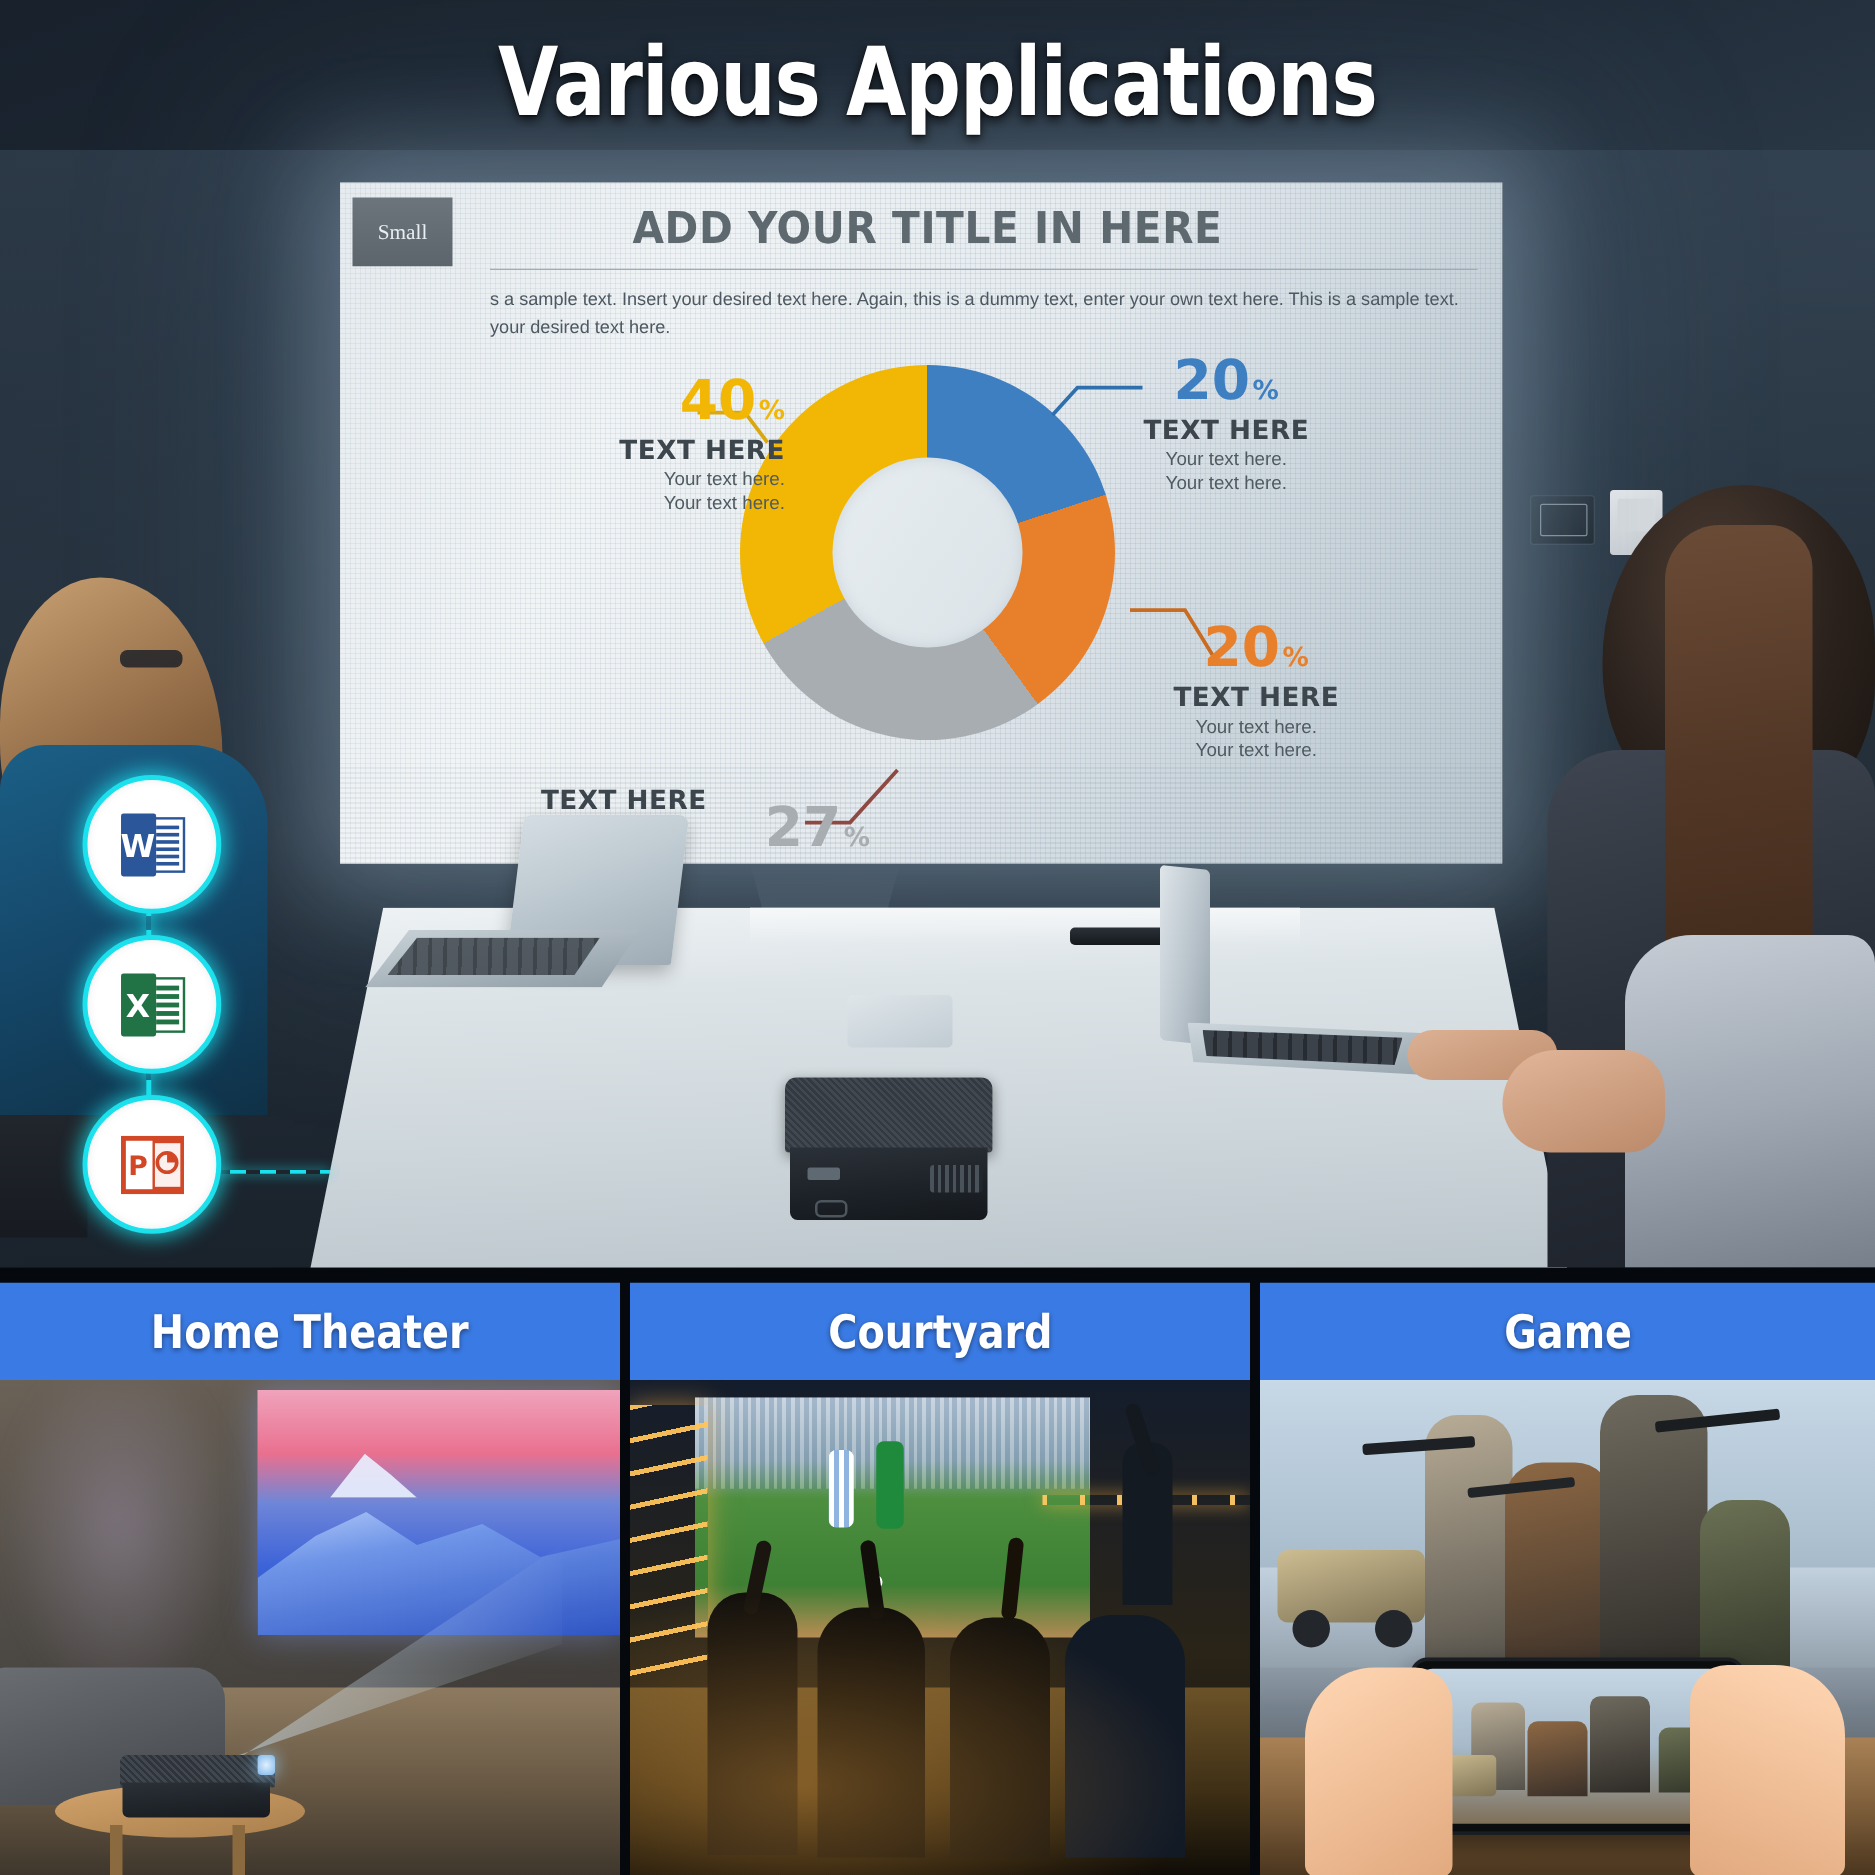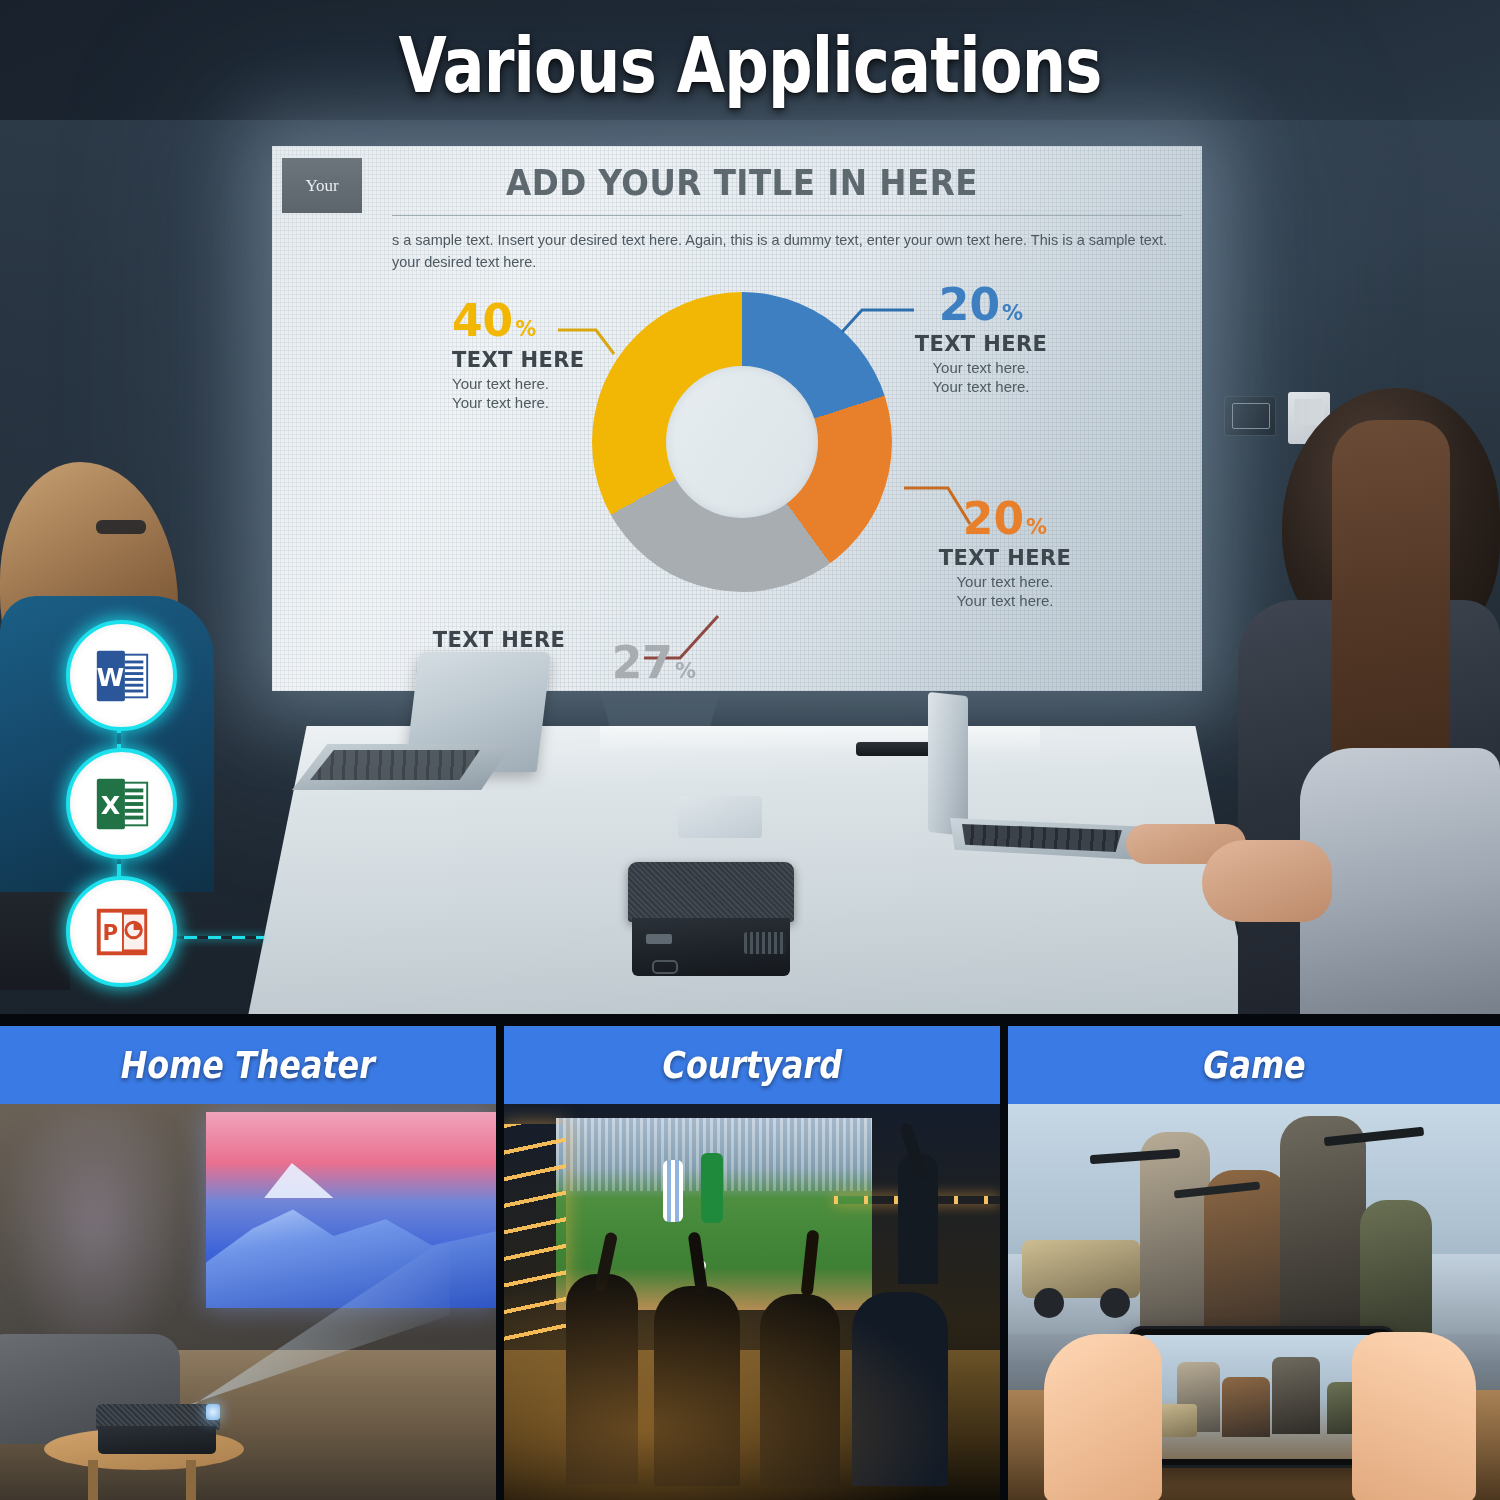--- a/index.html
+++ b/index.html
@@ -69,21 +69,21 @@
     box-shadow:0 0 16px 3px rgba(28,224,236,.75),inset 0 0 8px rgba(0,0,0,.08);}
   .oicon svg{width:62px;height:62px;}
 
   
   .usb-circle{position:absolute;left:348px;top:828px;width:160px;height:160px;border-radius:50%;z-index:26;
     overflow:hidden;border:4px solid #1ce0ec;box-shadow:0 0 18px 4px rgba(28,224,236,.6);
     background:linear-gradient(150deg,#55606a 0%,#3e474f 40%,#596571 100%);}
 
   
   .strip{position:absolute;left:0;top:1014px;width:1500px;height:486px;background:#05080c;}
-  .panel{position:absolute;top:12px;height:474px;overflow:hidden;background:#0a0e13;font-style:italic;}
+  .panel{position:absolute;top:12px;height:474px;overflow:hidden;background:#0a0e13;}
   .p1{left:0;width:496px;} .p2{left:504px;width:496px;} .p3{left:1008px;width:492px;}
   .panel-head{position:absolute;left:0;top:0;width:100%;height:78px;background:#3a7ae4;z-index:9;
     display:flex;align-items:center;justify-content:center;}
   .panel-head span{font-family:"DejaVu Sans",sans-serif;font-weight:bold;font-size:37px;color:#fff;
     transform:scaleX(.86);transform-origin:50% 50%;text-shadow:0 2px 5px rgba(0,0,0,.45);}
   .panel-body{position:absolute;left:0;top:78px;width:100%;height:396px;overflow:hidden;}
 
   .fig{position:absolute;}
 </style>
 </head>
@@ -93,21 +93,21 @@
 
   <div class="hero">
 
     <div class="hero-title">Various Applications</div>
 
     <div class="fig" style="left:0;top:120px;width:1500px;height:894px;z-index:2;
          background:linear-gradient(180deg,rgba(58,74,90,.55),rgba(24,32,41,.85));"></div>
 
     <div class="screen"></div>
 
-    <div class="chart-tab">Your</div>
+    <div class="chart-tab">Small</div>
     <div class="slide-title">ADD YOUR TITLE IN HERE</div>
     <div class="slide-rule"></div>
     <div class="slide-body">
       <div>s a sample text. Insert your desired text here. Again, this is a dummy text, enter your own text here. This is a sample text.</div>
       <div>your desired text here.</div>
     </div>
 
     <div class="donut-wrap">
       <div class="donut" style="background:conic-gradient(#3d7fc1 0deg 72deg,#e8802b 72deg 144deg,#a8adb1 144deg 241deg,#f2b705 241deg 360deg);"></div>
       <div class="donut-hole"></div>
@@ -119,21 +119,21 @@
     <svg class="leader" style="left:840px;top:296px;width:120px;height:60px;">
       <polyline points="2,36 22,14 74,14" fill="none" stroke="#2e6fae" stroke-width="3"></polyline>
     </svg>
     <svg class="leader" style="left:900px;top:480px;width:120px;height:62px;">
       <polyline points="4,8 48,8 70,44" fill="none" stroke="#c96c21" stroke-width="3"></polyline>
     </svg>
     <svg class="leader" style="left:640px;top:612px;width:120px;height:56px;">
       <polyline points="4,46 40,46 78,4" fill="none" stroke="#8e4a42" stroke-width="3"></polyline>
     </svg>
 
-    <div class="lbl" style="left:452px;top:300px;width:200px;text-align:left;">
+    <div class="lbl" style="left:428px;top:300px;width:200px;text-align:right;">
       <div class="pct" style="color:#f2b705;">
         <span>40</span><small>%</small>
       </div>
       <h4>TEXT HERE</h4>
       <p>Your text here.</p>
       <p>Your text here.</p>
     </div>
 
     <div class="lbl" style="left:866px;top:284px;width:230px;text-align:center;">
       <div class="pct" style="color:#3d7fc1;">

